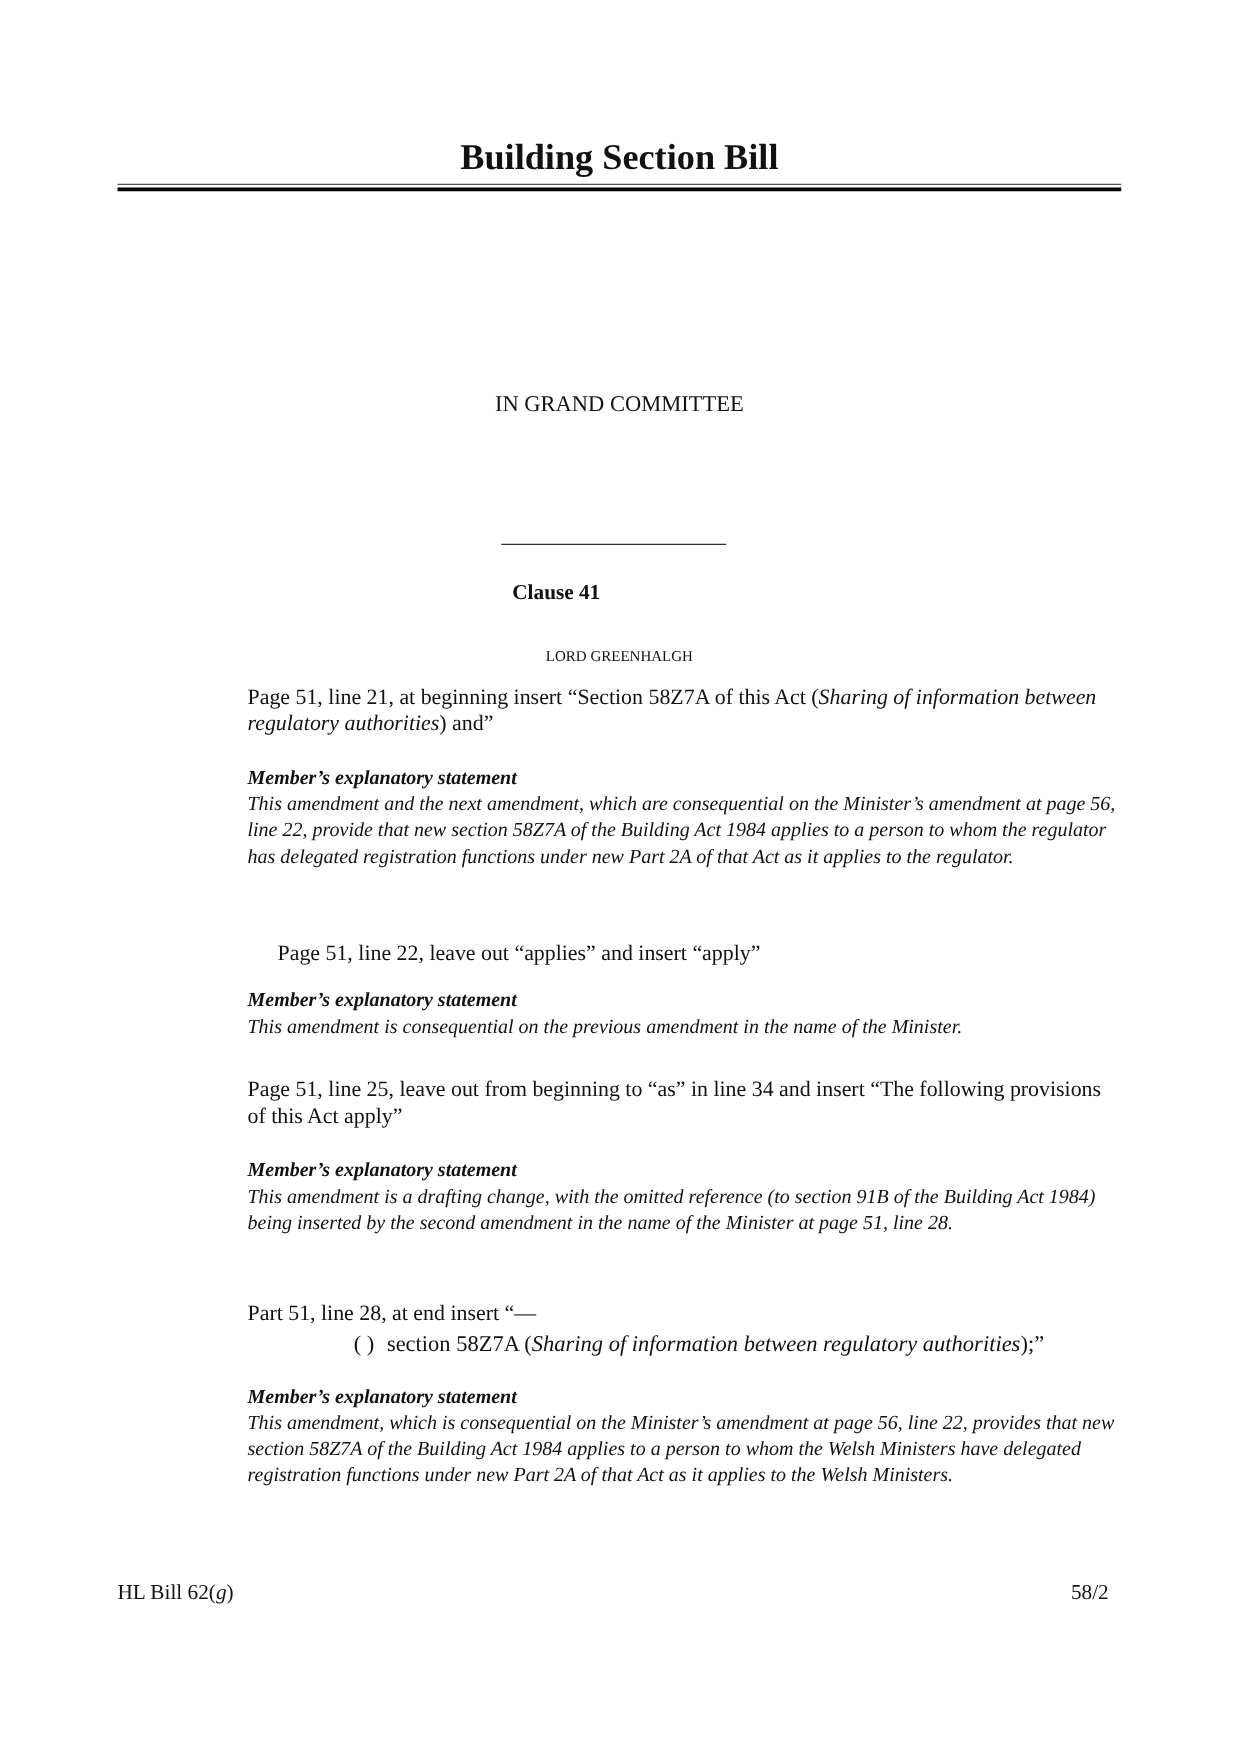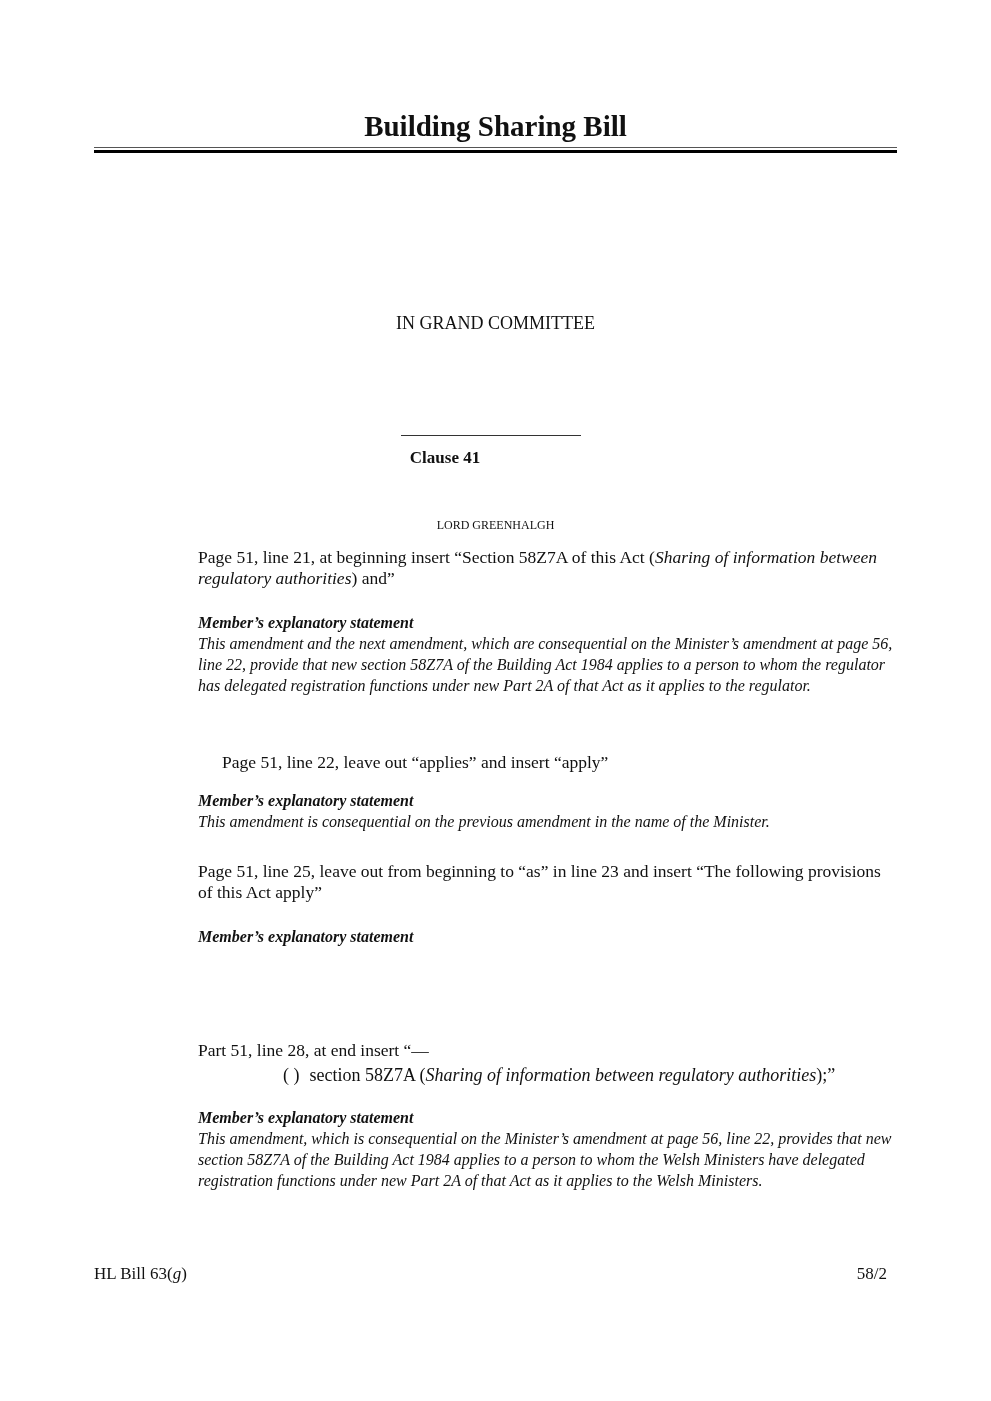--- a/index.html
+++ b/index.html
@@ -57,21 +57,21 @@
       left: 401px;
       width: 180px;
       top: 435px;
       height: 1px;
       background: #333;
     }
     .clause {
       position: absolute;
       left: 0;
       width: 890px;
-      top: 448px;
+      top: 464px;
       text-align: center;
       font-family: "Liberation Serif", "DejaVu Serif", serif;
       font-weight: bold;
       font-size: 17px;
     }
     .member {
       position: absolute;
       left: 0;
       width: 991px;
       top: 518px;
@@ -124,21 +124,21 @@
       right: 104px;
       top: 1264px;
       font-family: "Liberation Serif", "DejaVu Serif", serif;
       font-size: 17px;
       margin-left: 48px;
     }
   </style>
 </head>
 <body>
 
-<div class="page-title">Building Sharing Bill</div>
+<div class="page-title">Building Section Bill</div>
 <div class="rule-thin"></div>
 <div class="rule-thick"></div>
 
 <div class="heading-block">
   <div>IN GRAND COMMITTEE</div>
 </div>
 <div class="short-rule"></div>
 
 <div class="clause">Clause 41</div>
 <div class="member">LORD GREENHALGH</div>
@@ -150,30 +150,31 @@
   <span class="stmt-title">Member’s explanatory statement</span>
   <span>This amendment and the next amendment, which are consequential on the Minister’s amendment at page 56, line 22, provide that new section 58Z7A of the Building Act 1984 applies to a person to whom the regulator has delegated registration functions under new Part 2A of that Act as it applies to the regulator.</span>
 </div>
 
 <div class="amend" style="top:752px;margin-left:24px;">Page 51, line 22, leave out “applies” and insert “apply”</div>
 <div class="stmt" style="top:790px;">
   <span class="stmt-title">Member’s explanatory statement</span>
   <span>This amendment is consequential on the previous amendment in the name of the Minister.</span>
 </div>
 
-<div class="amend" style="top:861px;">Page 51, line 25, leave out from beginning to “as” in line 23 and insert “The following provisions of this Act apply”</div>
+<div class="amend" style="top:861px;">Page 51, line 25, leave out from beginning to “as” in line 34 and insert “The following provisions of this Act apply”</div>
 <div class="stmt" style="top:926px;">
   <span class="stmt-title">Member’s explanatory statement</span>
+  <span>This amendment is a drafting change, with the omitted reference (to section 91B of the Building Act 1984) being inserted by the second amendment in the name of the Minister at page 51, line 28.</span>
 </div>
 
 <div class="amend" style="top:1040px;">Part 51, line 28, at end insert “—</div>
 <div class="insert-line" style="top:1065px;">
   <span class="paren">( )</span><span>section 58Z7A (</span><span class="it">Sharing of information between regulatory authorities</span><span>);”</span>
 </div>
 <div class="stmt" style="top:1107px;">
   <span class="stmt-title">Member’s explanatory statement</span>
   <span>This amendment, which is consequential on the Minister’s amendment at page 56, line 22, provides that new section 58Z7A of the Building Act 1984 applies to a person to whom the Welsh Ministers have delegated registration functions under new Part 2A of that Act as it applies to the Welsh Ministers.</span>
 </div>
 
 <div class="footer-left">
-  <span>HL Bill 63(</span><span class="it">g</span><span>)</span>
+  <span>HL Bill 62(</span><span class="it">g</span><span>)</span>
 </div>
 <div class="footer-right">58/2</div>
 
 </body></html>

